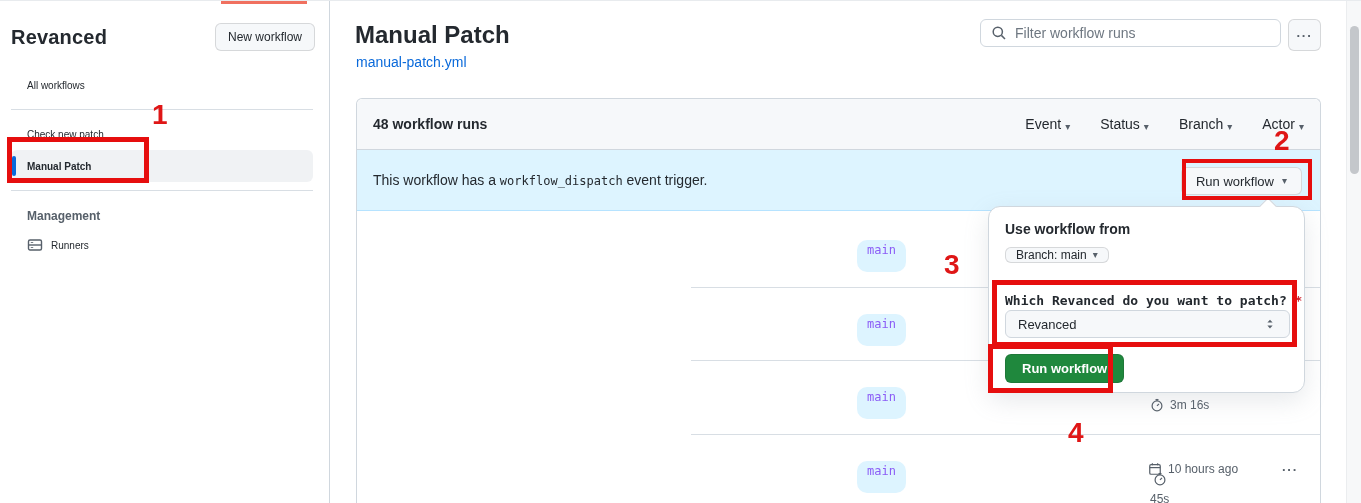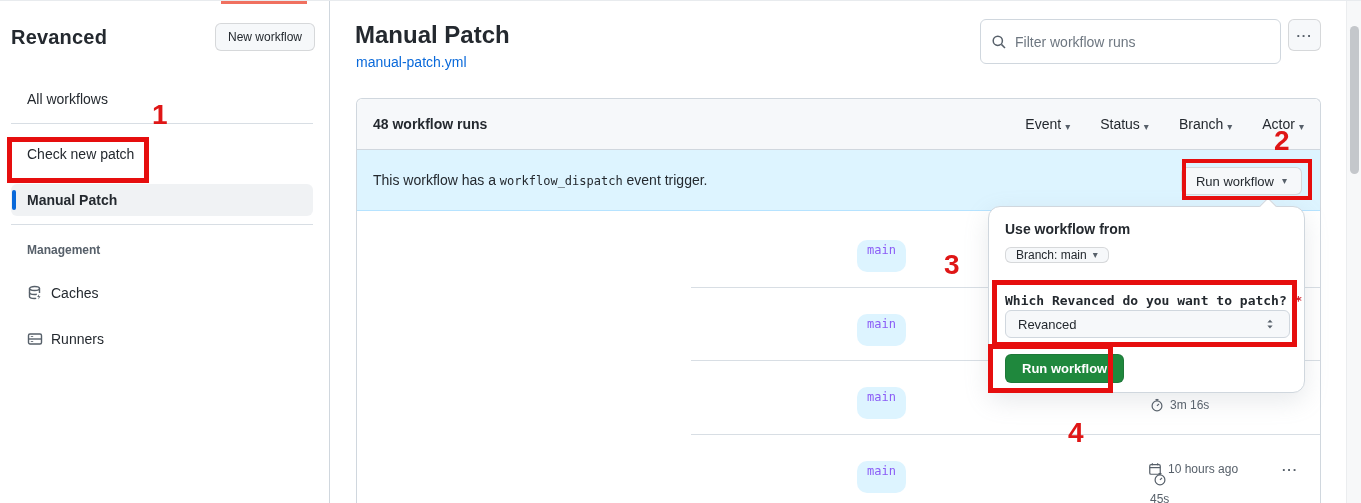--- a/index.html
+++ b/index.html
@@ -13,31 +13,31 @@
 
   
   .sidebar { position:absolute; left:0; top:0; width:330px; height:503px; background:#fff; border-right:1px solid #d0d7de; }
   .sidebar-header { position:absolute; left:11px; top:22px; right:14px; display:flex; justify-content:space-between; align-items:center; }
   .sidebar-title { font-size:20px; font-weight:700; letter-spacing:.2px; }
   .btn { display:inline-flex; align-items:center; justify-content:center; gap:6px;
          background:#f6f8fa; border:1px solid rgba(31,35,40,0.15); border-radius:6px;
          color:#24292f; cursor:pointer; font-family:inherit; }
   .new-workflow-btn { height:28px; padding:0 12px; font-size:12px; font-weight:400; }
   .nav { position:absolute; left:11px; right:16px; top:68px; }
-  .nav-item { height:32px; display:flex; align-items:center; padding:0 16px; font-size:14px; border-radius:6px; position:relative; cursor:pointer;margin-top:14px; }
+  .nav-item { height:32px; display:flex; align-items:center; padding:0 16px; font-size:10px; border-radius:6px; position:relative; cursor:pointer; }
   .nav-item.selected { background:rgba(208,215,222,0.32); font-weight:700; }
   .nav-item.selected .active-bar { position:absolute; left:1px; top:6px; bottom:6px; width:4px; border-radius:2px; background:#0969da; }
   .nav-divider { height:1px; background:#d8dee4; margin:8px 0; }
   .nav-section-label { font-size:12px; font-weight:700; color:#57606a; padding:10px 16px 6px; }
   .nav-item .nav-icon { margin-right:8px; display:inline-flex; color:#57606a; }
 
   
   .main-title { position:absolute; left:355px; top:20px; font-size:24px; font-weight:600; }
   .file-link { position:absolute; left:356px; top:53px; font-size:14px; color:#0969da; text-decoration:none; cursor:pointer; }
-  .filter-box { position:absolute; left:980px; top:18px; width:301px; height:45px; border:1px solid #d0d7de; border-radius:6px;
+  .filter-box { position:absolute; left:980px; top:18px; width:301px; height:28px; border:1px solid #d0d7de; border-radius:6px;
                 display:flex; align-items:center; padding:0 10px; background:#fff; }
   .filter-box input { border:none; outline:none; flex:1; font-size:14px; color:#24292f; margin-left:8px; font-family:inherit; background:transparent; }
   .filter-box input::placeholder { color:#6e7781; }
   .kebab-btn { position:absolute; left:1288px; top:18px; width:33px; height:32px; font-weight:700; color:#57606a; letter-spacing:1px; font-size:13px; }
 
   
   .runs-table { position:absolute; left:356px; top:97px; width:965px; height:406px; border:1px solid #d0d7de; border-bottom:none; border-radius:6px 6px 0 0; background:#fff; }
   .runs-header { height:51px; background:#f6f8fa; border-bottom:1px solid #d0d7de; border-radius:6px 6px 0 0;
                  display:flex; align-items:center; padding:0 16px; }
   .runs-count { font-weight:700; font-size:14px; }
@@ -112,31 +112,20 @@
       </div>
       <div class="nav-item selected">
         <span class="active-bar"></span>
         <span>Manual Patch</span>
       </div>
       <div class="nav-divider"></div>
       <div class="nav-section-label">Management</div>
       <div class="nav-item">
         <span class="nav-icon">
           <svg width="16" height="16" viewBox="0 0 16 16" fill="none" stroke="currentColor" stroke-width="1.4">
-            <ellipse cx="7.5" cy="3.5" rx="5" ry="2"></ellipse>
-            <path d="M2.5 3.5v8c0 1.1 2.2 2 5 2 .6 0 1.2 0 1.7-.1M12.5 3.5V8"></path>
-            <path d="M2.5 7.5c0 1.1 2.2 2 5 2 .8 0 1.6-.1 2.3-.2" fill="none"></path>
-            <path d="M12.2 9l-2 3h1.6l-.6 2.5 2.3-3.3h-1.7z" fill="currentColor" stroke="none"></path>
-          </svg>
-        </span>
-        <span>Caches</span>
-      </div>
-      <div class="nav-item">
-        <span class="nav-icon">
-          <svg width="16" height="16" viewBox="0 0 16 16" fill="none" stroke="currentColor" stroke-width="1.4">
             <rect x="1.5" y="3" width="13" height="10" rx="1.5"></rect>
             <line x1="1.5" y1="8" x2="14.5" y2="8"></line>
             <rect x="3.8" y="5" x2="6" width="2.4" height="0.8" fill="currentColor" stroke="none"></rect>
             <rect x="3.8" y="10" width="2.4" height="0.8" fill="currentColor" stroke="none"></rect>
           </svg>
         </span>
         <span>Runners</span>
       </div>
     </div>
   </div>

